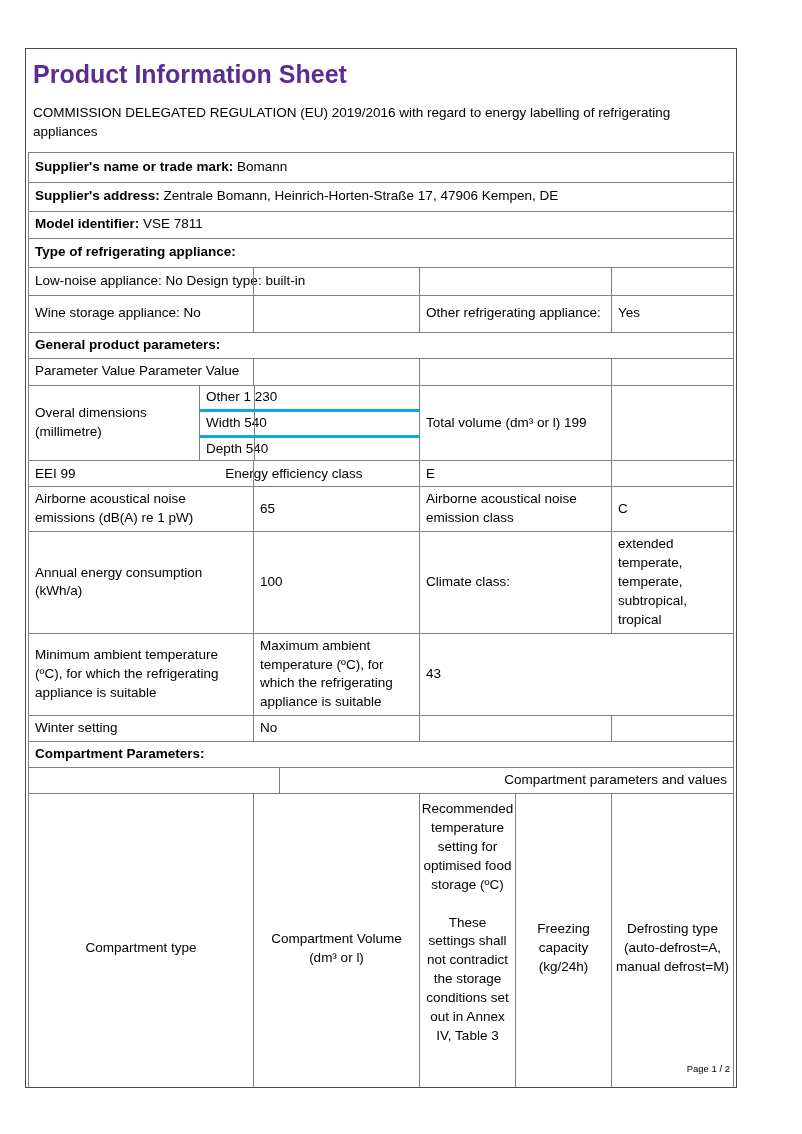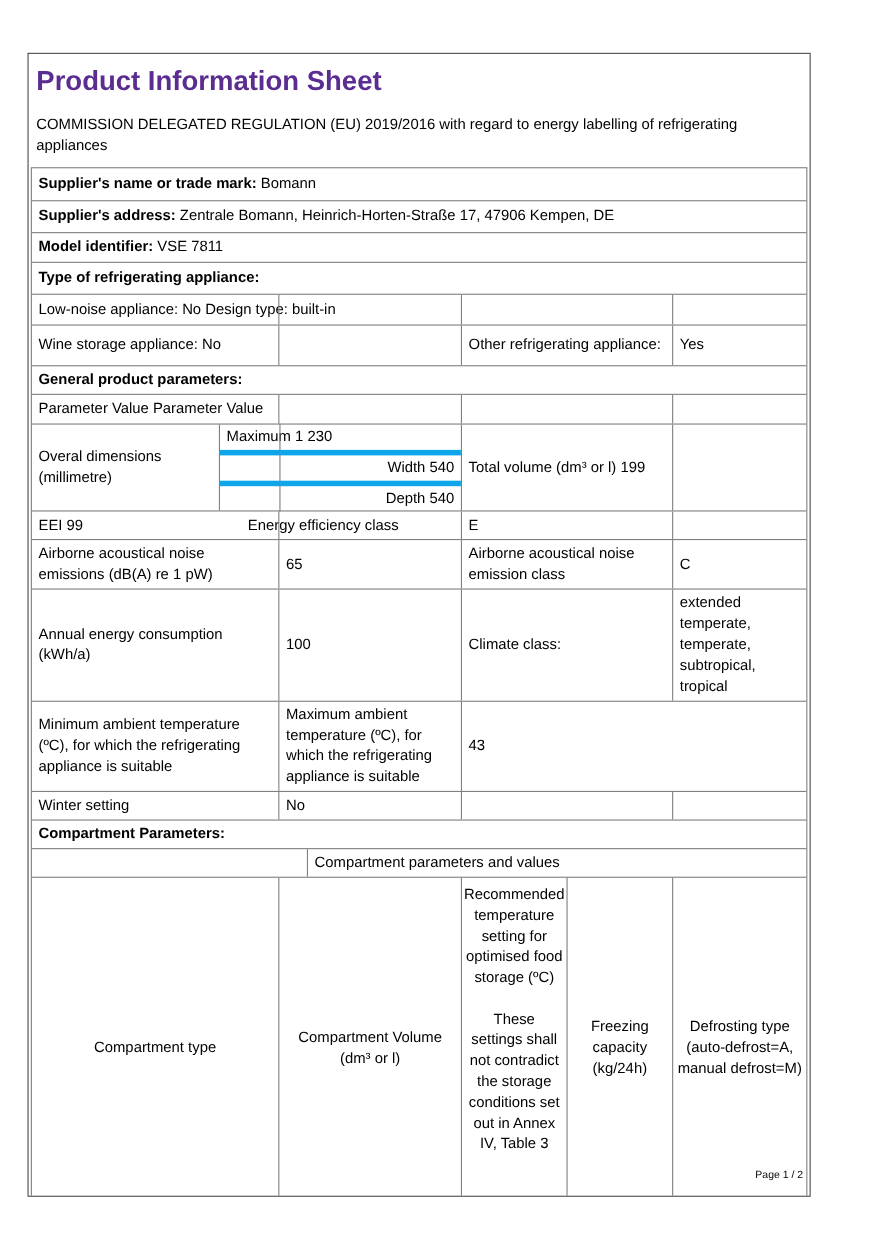--- a/index.html
+++ b/index.html
@@ -39,30 +39,30 @@
 
   .rh23{min-height:23px} .rh26{min-height:26px} .rh27{min-height:27px}
   .rh28{min-height:28px} .rh29{min-height:29px} .rh37{min-height:37px}
   .rh41{min-height:41px} .rh57{min-height:57px} .rh64{min-height:64px}
   .rh74{min-height:74px} .rh310{min-height:310px}
 
   .b { font-weight: 700; }
   .vc { display: flex; align-items: center; }
   .nowrap { white-space: nowrap; overflow: visible; }
   .just { text-align: justify; hyphens: auto; }
-  .center { text-align: left; margin-left: 26px; }
+  .center { text-align: right; margin-left: 26px; }
   .eecoff { margin-left: 146px; margin-top: 32px; }
 
   .subcol { padding: 0; display: flex; flex-direction: column; }
   .sub {
     position: relative; flex: 1;
     display: flex; align-items: center;
     padding: 2px 6px; white-space: nowrap;
   }
-  .sub + .sub { border-top: 5px solid #0ea5e9; justify-content: flex-end; }
+  .sub + .sub { border-top: 3px solid #0ea5e9; }
   .sub::after {
     content: ""; position: absolute;
     left: 54px; top: -1px; bottom: -1px; width: 1px;
     background: #7f7f7f;
   }
 
   .cc {
     display: flex; flex-direction: column;
     align-items: center; justify-content: center;
     text-align: center; padding: 6px 4px; hyphens: auto;
@@ -143,21 +143,21 @@
       <div class="c"></div>
       <div class="c"></div>
       <div class="c"></div>
     </div>
 
     <div class="r colsdim rh64">
       <div class="c vc">Overal dimensions (millimetre)</div>
       <div class="c subcol">
         <div class="sub">
           <span class="line">
-            <span>Maximum</span>
+            <span>Other</span>
             <span>1 230</span>
           </span>
         </div>
         <div class="sub">
           <span class="line">
             <span>Width</span>
             <span>540</span>
           </span>
         </div>
         <div class="sub">

